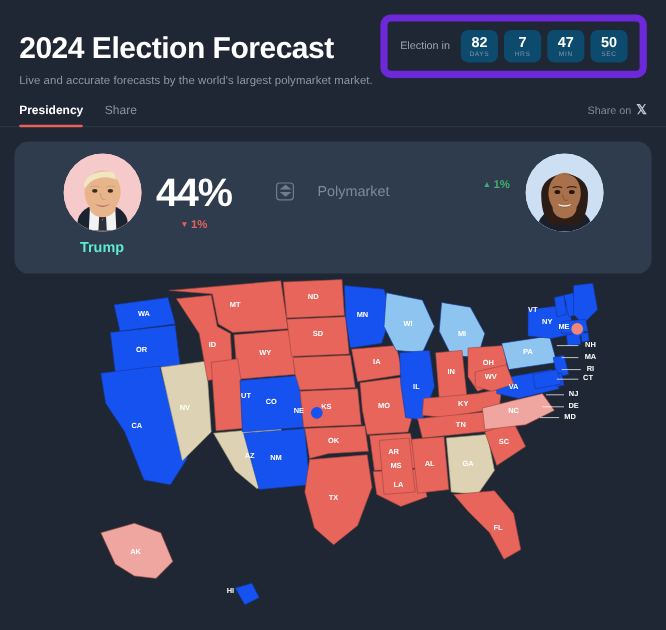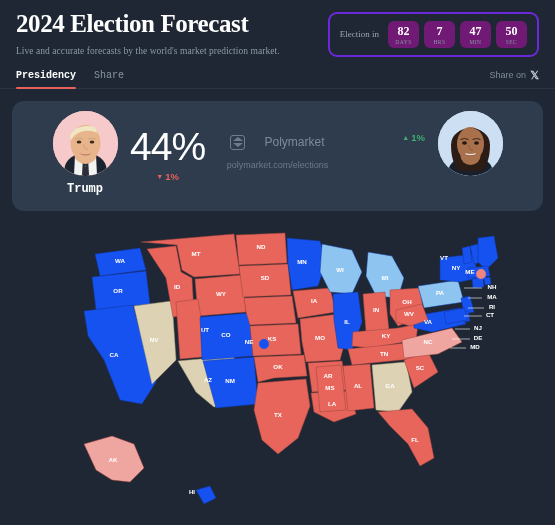--- a/index.html
+++ b/index.html
@@ -5,53 +5,53 @@
   * { box-sizing: border-box; margin: 0; padding: 0; }
   html, body {
     width: 555px; height: 525px;
     background: #1e2733;
     font-family: "Liberation Sans", sans-serif;
     overflow: hidden;
   }
   #app { position: relative; width: 555px; height: 525px; background: #1e2733; }
 
   
-  .header { padding: 10px 16px 0 16px; position: relative; font-family: Liberation Serif, serif; }
+  .header { padding: 26px 16px 0 16px; position: relative; }
   .title {
     font-size: 25px; font-weight: bold; color: #ffffff;
     letter-spacing: -0.4px; line-height: 1.15;
   }
   .subtitle {
     font-size: 9.5px; color: #8c99a8; margin-top: 7px; letter-spacing: 0.05px;
   }
 
   
   .countdown {
     position: absolute; right: 16px; top: 12px;
     display: flex; align-items: center; gap: 9px;
-    border: 2px solid #6d28d9; border-radius: 9px;
+    border: 6px solid #6d28d9; border-radius: 9px;
     padding: 7px 10px; background: transparent;
   }
   .countdown-label { font-size: 9px; color: #9aa6b4; white-space: nowrap; }
   .cd-units { display: flex; gap: 5px; }
   .cd-unit {
-    background: #701a75; border-radius: 6px;
+    background: #0c4a6e; border-radius: 6px;
     width: 31px; padding: 4px 0 3px 0; text-align: center;
   }
   .cd-val { font-size: 12px; font-weight: bold; color: #ffffff; line-height: 1.05; }
   .cd-name { font-size: 5.5px; color: #8593a3; letter-spacing: 0.5px; margin-top: 1px; }
 
   
   .tabbar {
     margin-top: 14px; display: flex; align-items: flex-end;
     border-bottom: 1px solid #2b3542; padding: 0 16px; position: relative;
   }
   .tab {
     font-size: 10px; padding: 0 0 7px 0; margin-right: 18px;
-    color: #8a96a5; cursor: pointer; position: relative; font-family: Liberation Mono, monospace;
+    color: #8a96a5; cursor: pointer; position: relative;
   }
   .tab.active { color: #ffffff; font-weight: bold; }
   .tab.active::after {
     content: ""; position: absolute; left: 0; right: 0; bottom: -1px;
     height: 2px; background: #e8615a; border-radius: 2px;
   }
   .share {
     margin-left: auto; display: flex; align-items: center; gap: 4px;
     padding-bottom: 7px; color: #7e8b9a; font-size: 9px; cursor: pointer;
   }
@@ -66,31 +66,31 @@
   .cand { position: absolute; top: 10px; width: 118px; text-align: center; }
   .cand.left { left: 14px; }
   .cand.right { right: 14px; }
   .avatar {
     width: 65px; height: 65px; border-radius: 50%;
     margin: 0 auto; overflow: hidden; position: relative;
   }
   .avatar.trump { background: #f6c9cb; }
   .avatar.harris { background: #cddff2; }
   .cand-name {
-    margin-top: 6px; font-size: 12px; font-weight: bold; color: #ffffff; font-family: Liberation Mono, monospace;
+    margin-top: 6px; font-size: 12px; font-weight: bold; color: #5eead4;
   }
 
   
   .face { position: absolute; left: 0; top: 0; width: 100%; height: 100%; }
 
   .pct-block { position: absolute; top: 26px; text-align: center; }
   .pct-block.left { left: 118px; }
   .pct-block.right { right: 118px; }
   .pct {
-    font-size: 39px; font-weight: normal; color: #ffffff; line-height: 1;
+    font-size: 33px; font-weight: bold; color: #ffffff; line-height: 1;
     letter-spacing: -1px;
   }
   .delta {
     margin-top: 5px; font-size: 9.5px; font-weight: bold;
     display: flex; align-items: center; justify-content: center; gap: 2px;
   }
   .delta.down { color: #e8615a; }
   .delta.up { color: #3fae6e; }
   .tri { font-size: 7px; line-height: 1; }
 
@@ -124,21 +124,21 @@
   }
   .leader { stroke: #ffffff; stroke-width: 0.6; fill: none; }
 </style>
 </head>
 <body>
 
 <div id="app">
 
   <div class="header">
     <div class="title">2024 Election Forecast</div>
-    <div class="subtitle">Live and accurate forecasts by the world's market prediction market.</div>
+    <div class="subtitle">Live and accurate forecasts by the world's largest polymarket market.</div>
 
     <div class="countdown">
       <div class="countdown-label">Election in</div>
       <div class="cd-units">
         <div class="cd-unit">
           <div class="cd-val">82</div>
           <div class="cd-name">DAYS</div>
         </div>
         <div class="cd-unit">
           <div class="cd-val">7</div>
@@ -195,21 +195,20 @@
         <span class="tri">▼</span>
         <span>1%</span>
       </div>
     </div>
 
     <div class="brand">
       <div class="brand-row">
         <div class="brand-logo"></div>
         <div class="brand-name">Polymarket</div>
       </div>
-      <div class="brand-url">polymarket.com/elections</div>
     </div>
 
     <div class="pct-block right">
       <div class="delta up">
         <span class="tri">▲</span>
         <span>1%</span>
       </div>
     </div>
 
     <div class="cand right">

